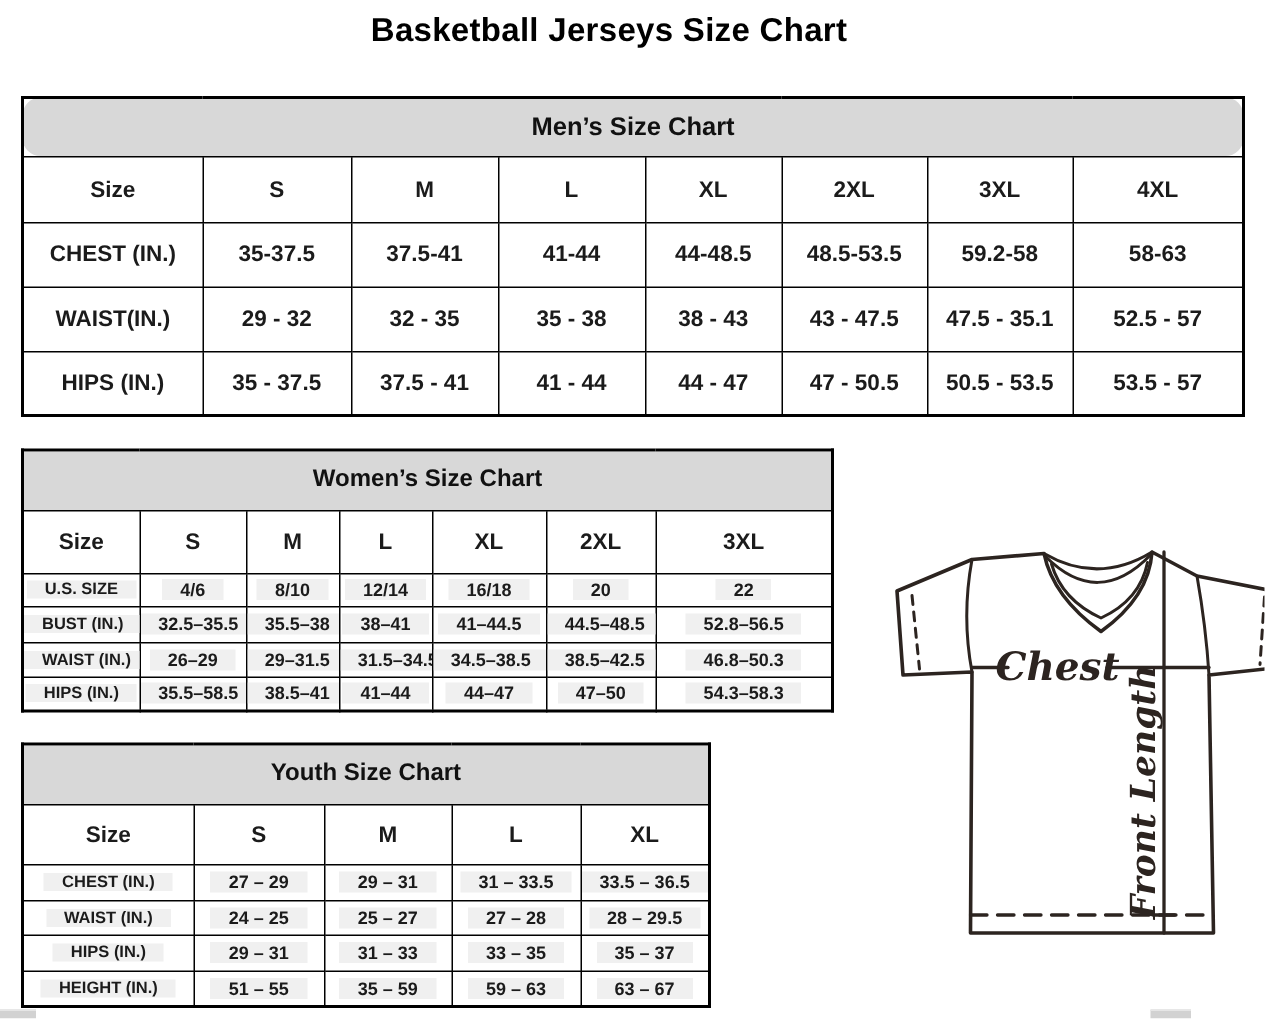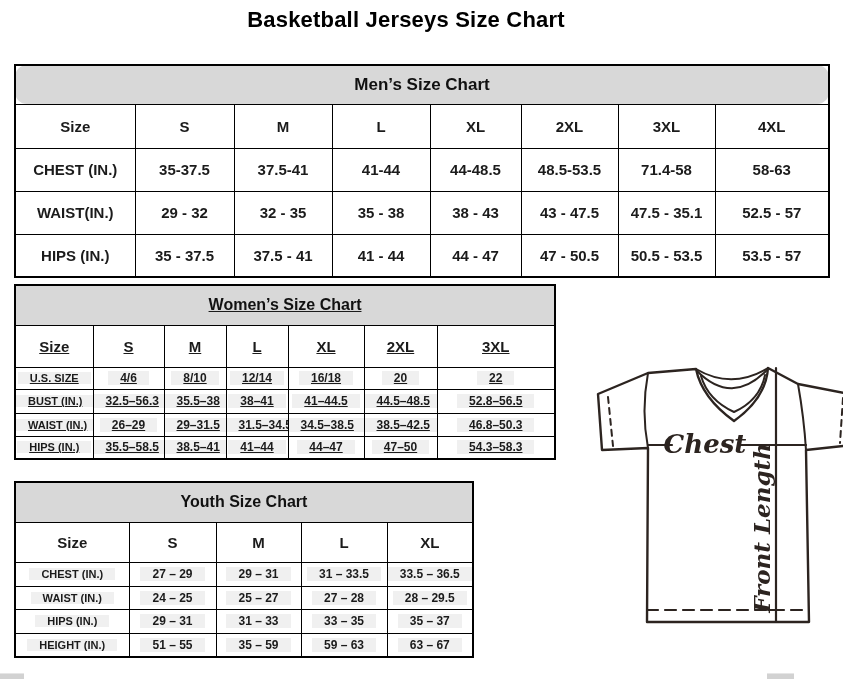--- a/index.html
+++ b/index.html
@@ -16,28 +16,28 @@
     font-weight: bold; overflow: hidden; white-space: nowrap; }
   td.chart-title { background: #d8d8d8; font-size: 17px; color: #111; }
   .hl { background: #f0f0f0; padding: 0 12px; }
 
   
   #men-table { left: 14px; top: 64px; width: 814px; }
   #men-table td { font-size: 15px; }
   #men-table td.chart-title { font-size: 17px; border-radius: 12px; }
 
   
-  #women-table { left: 14px; top: 284px; width: 540px; text-decoration: underline; }
+  #women-table { left: 14px; top: 299px; width: 540px; }
   #women-table td.chart-title { font-size: 16px; }
   #women-table tr.size-row td { font-size: 15px; }
   #women-table tr.data-row td { font-size: 12px; }
   #women-table tr.data-row td.row-label { font-size: 11px; }
 
   
-  #youth-table { left: 14px; top: 481px; width: 458px; }
+  #youth-table { left: 14px; top: 495px; width: 458px; }
   #youth-table td.chart-title { font-size: 16px; }
   #youth-table tr.size-row td { font-size: 15px; }
   #youth-table tr.data-row td { font-size: 12px; }
   #youth-table tr.data-row td.row-label { font-size: 11px; }
 
   .jersey-wrap { position: absolute; left: 586px; top: 356px; width: 284px; height: 272px; }
   .jersey-wrap svg { width: 100%; height: 100%; }
   .jersey-label { font-family: "DejaVu Serif", serif; font-style: italic; font-weight: bold;
     fill: #2c2420; }
 
@@ -78,21 +78,21 @@
       <td>3XL</td>
       <td>4XL</td>
     </tr>
     <tr class="data-row" style="height:43px">
       <td class="row-label">CHEST (IN.)</td>
       <td>35-37.5</td>
       <td>37.5-41</td>
       <td>41-44</td>
       <td>44-48.5</td>
       <td>48.5-53.5</td>
-      <td>71.4-58</td>
+      <td>59.2-58</td>
       <td>58-63</td>
     </tr>
     <tr class="data-row" style="height:43px">
       <td class="row-label">WAIST(IN.)</td>
       <td>29 - 32</td>
       <td>32 - 35</td>
       <td>35 - 38</td>
       <td>38 - 43</td>
       <td>43 - 47.5</td>
       <td>47.5 - 35.1</td>
@@ -138,21 +138,21 @@
       <td class="row-label"><span class="hl">U.S. SIZE</span></td>
       <td><span class="hl">4/6</span></td>
       <td><span class="hl">8/10</span></td>
       <td><span class="hl">12/14</span></td>
       <td><span class="hl">16/18</span></td>
       <td><span class="hl">20</span></td>
       <td><span class="hl">22</span></td>
     </tr>
     <tr class="data-row" style="height:24px">
       <td class="row-label"><span class="hl">BUST (IN.)</span></td>
-      <td><span class="hl">32.5–56.3</span></td>
+      <td><span class="hl">32.5–35.5</span></td>
       <td><span class="hl">35.5–38</span></td>
       <td><span class="hl">38–41</span></td>
       <td><span class="hl">41–44.5</span></td>
       <td><span class="hl">44.5–48.5</span></td>
       <td><span class="hl">52.8–56.5</span></td>
     </tr>
     <tr class="data-row" style="height:23px">
       <td class="row-label"><span class="hl">WAIST (IN.)</span></td>
       <td><span class="hl">26–29</span></td>
       <td><span class="hl">29–31.5</span></td>

